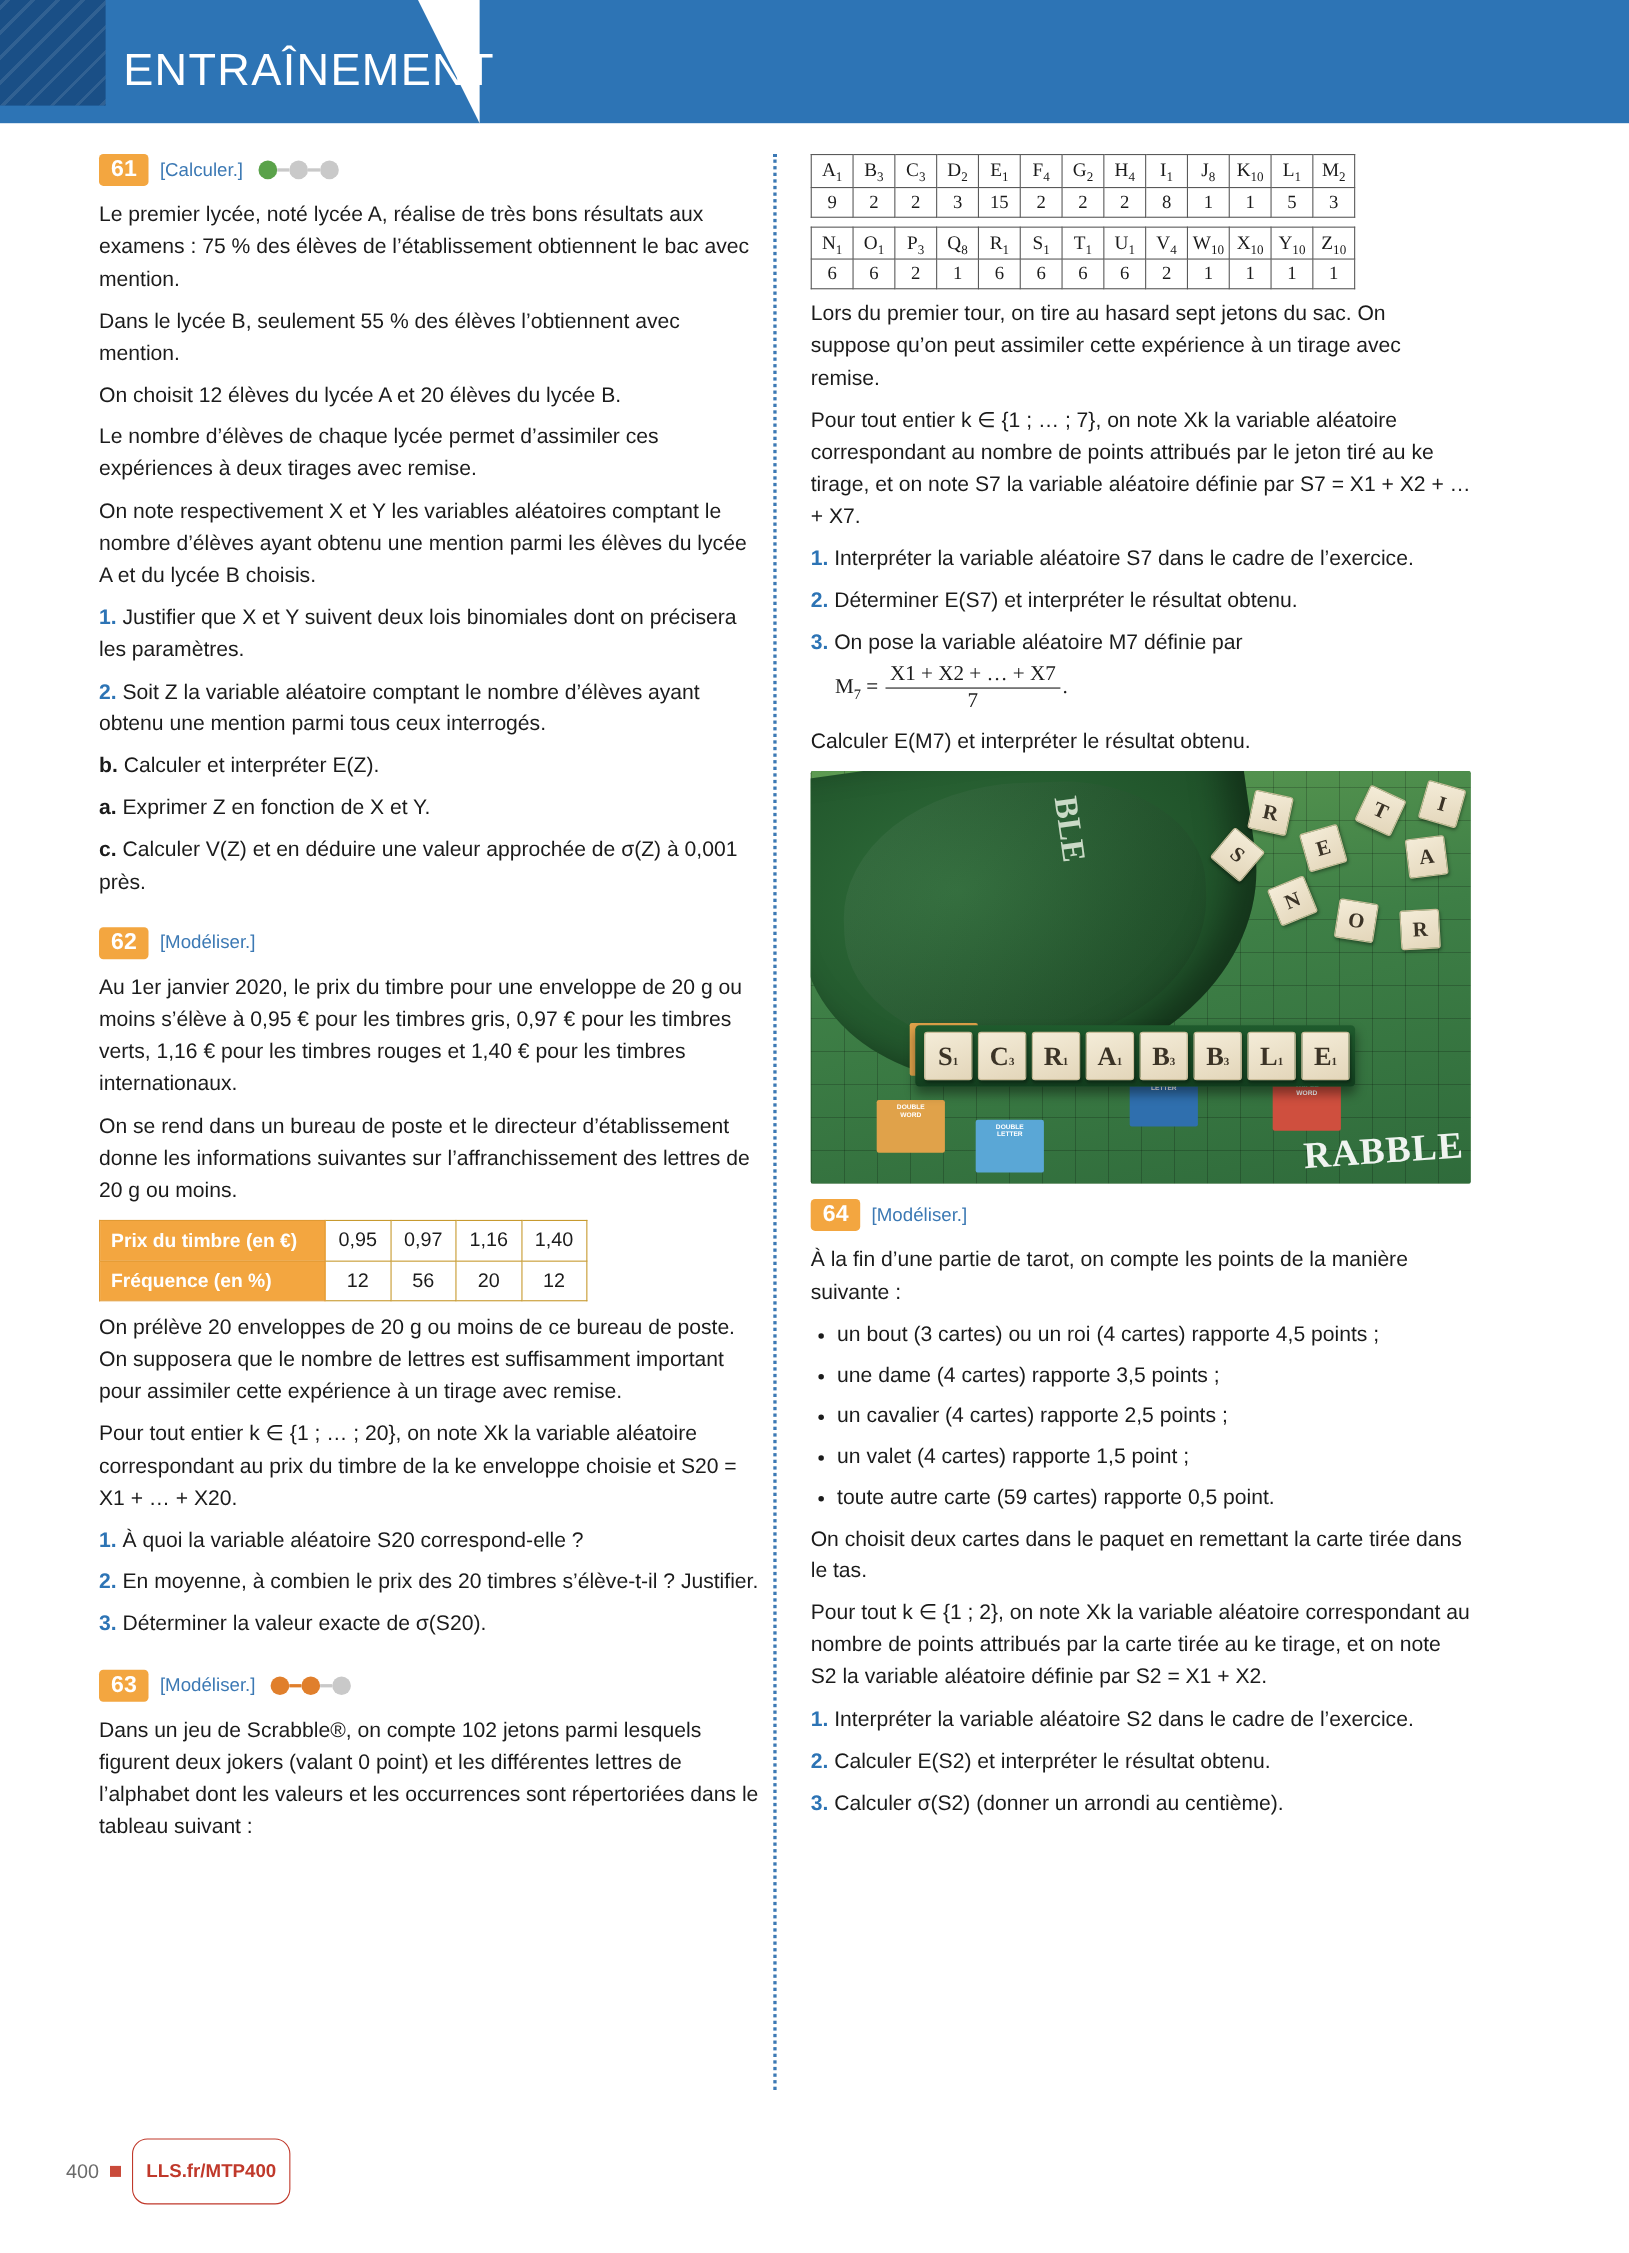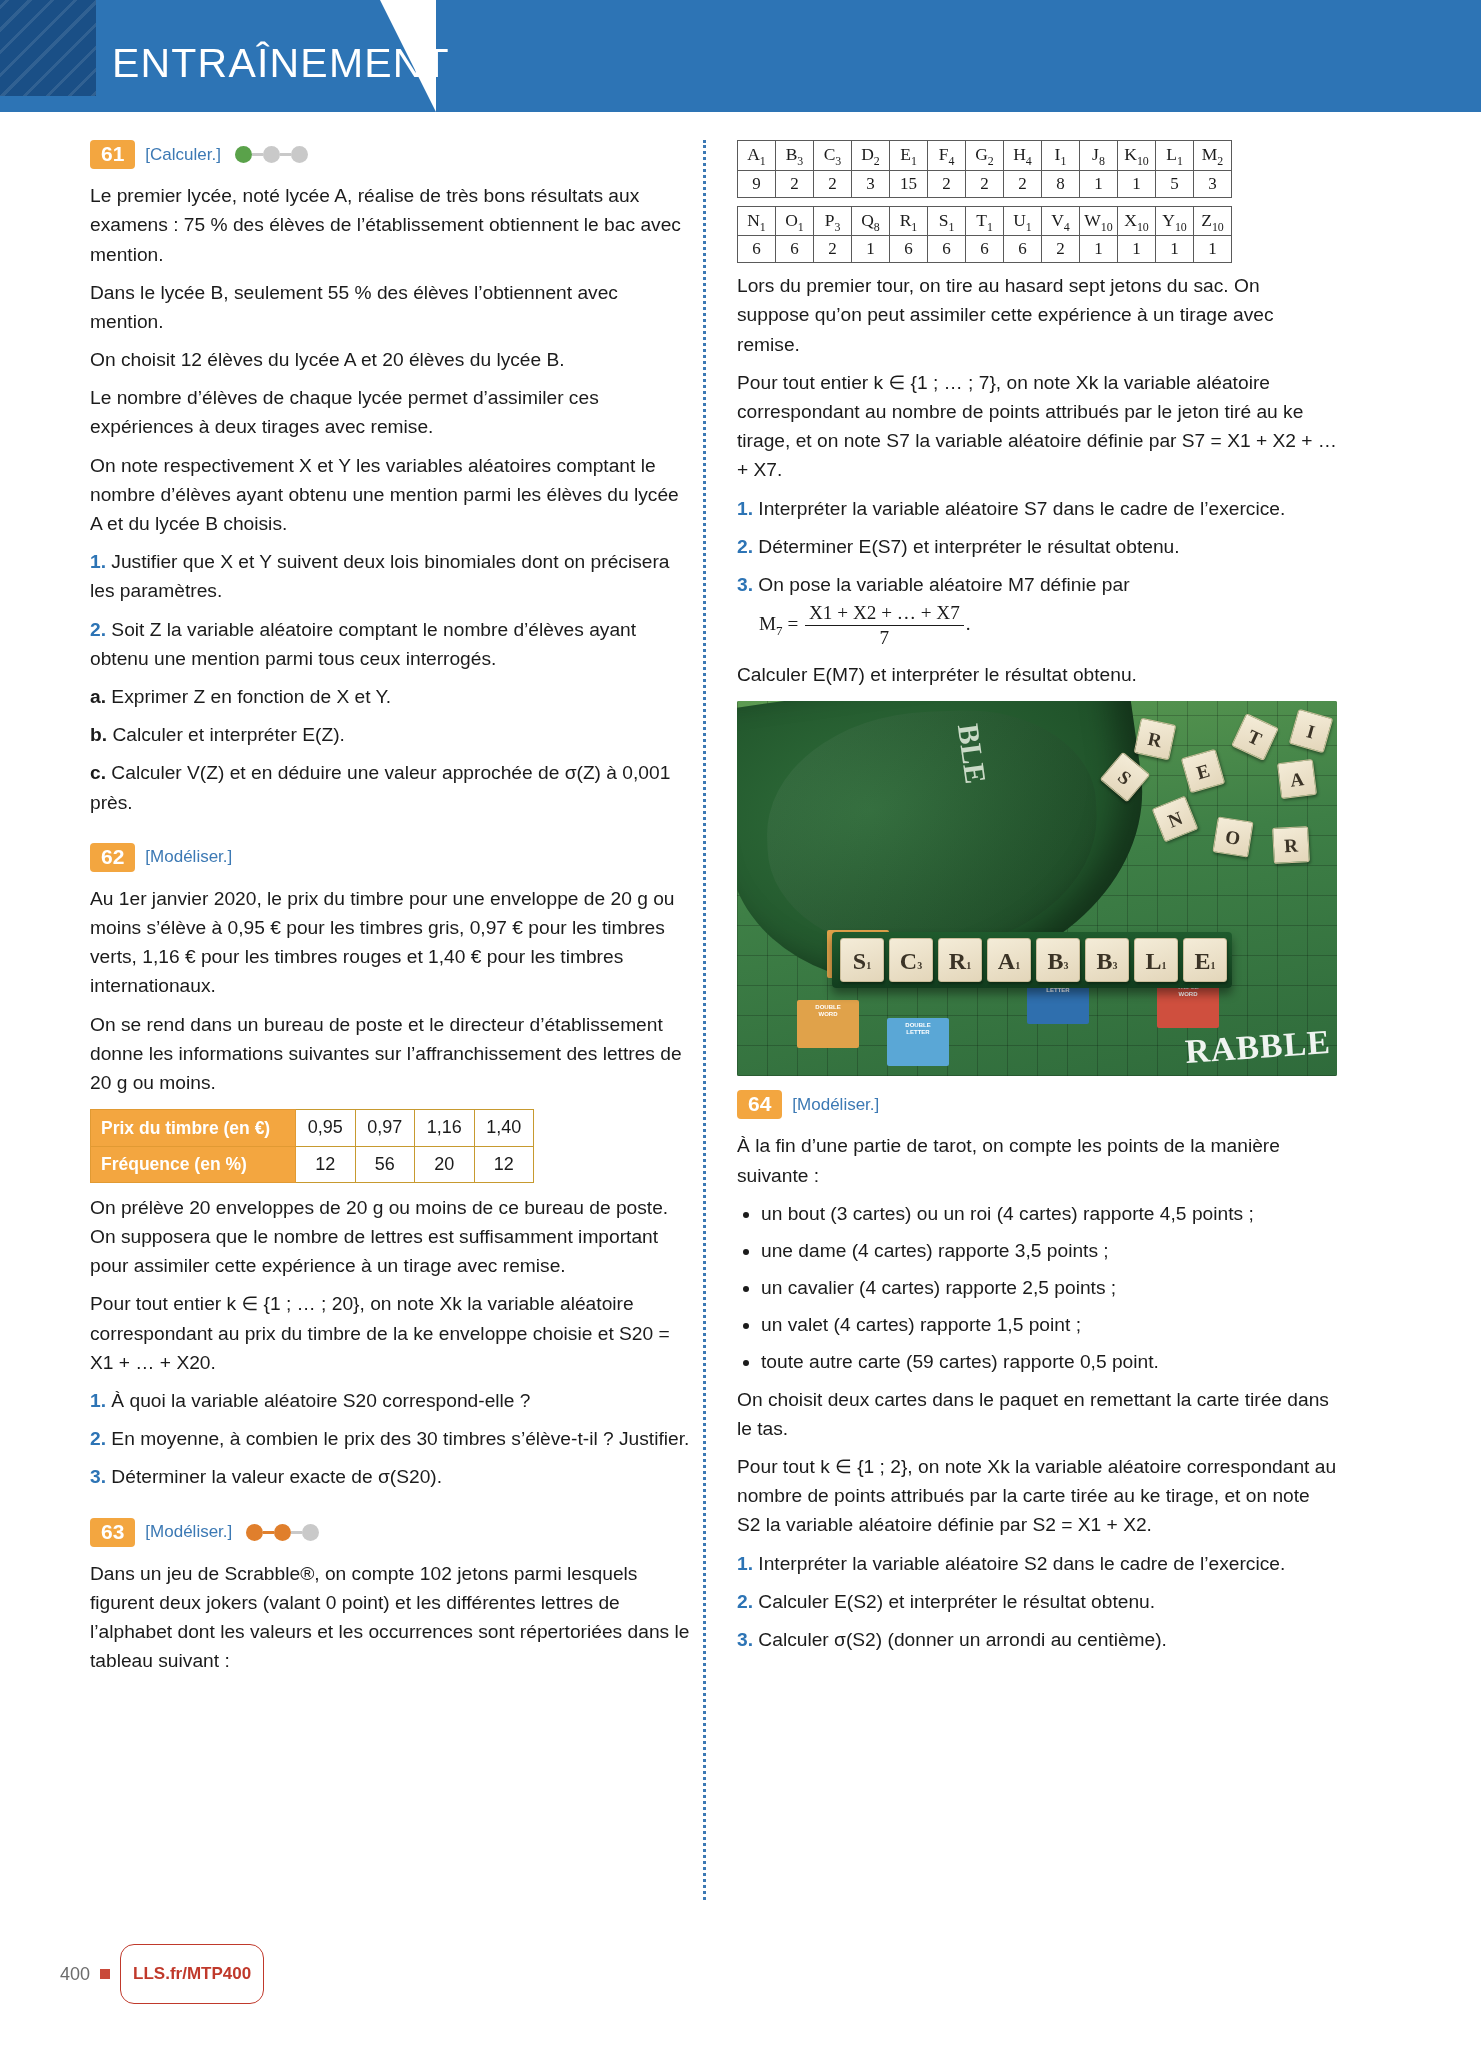--- a/index.html
+++ b/index.html
@@ -260,22 +260,22 @@
   </div>
 
   <p>Le premier lycée, noté lycée A, réalise de très bons résultats aux examens : 75 % des élèves de l’établissement obtiennent le bac avec mention.</p>
   <p>Dans le lycée B, seulement 55 % des élèves l’obtiennent avec mention.</p>
   <p>On choisit 12 élèves du lycée A et 20 élèves du lycée B.</p>
   <p>Le nombre d’élèves de chaque lycée permet d’assimiler ces expériences à deux tirages avec remise.</p>
   <p>On note respectivement X et Y les variables aléatoires comptant le nombre d’élèves ayant obtenu une mention parmi les élèves du lycée A et du lycée B choisis.</p>
 
   <p><span class="qn">1.</span> <span>Justifier que X et Y suivent deux lois binomiales dont on précisera les paramètres.</span></p>
   <p><span class="qn">2.</span> <span>Soit Z la variable aléatoire comptant le nombre d’élèves ayant obtenu une mention parmi tous ceux interrogés.</span></p>
+  <p><span class="ql">b.</span> <span>Calculer et interpréter E(Z).</span></p>
   <p><span class="ql">a.</span> <span>Exprimer Z en fonction de X et Y.</span></p>
-  <p><span class="ql">b.</span> <span>Calculer et interpréter E(Z).</span></p>
   <p><span class="ql">c.</span> <span>Calculer V(Z) et en déduire une valeur approchée de σ(Z) à 0,001 près.</span></p>
 
   <div class="exo">
     <span class="exo-num">62</span>
     <span class="exo-tag">[Modéliser.]</span>
   </div>
 
   <p>Au 1er janvier 2020, le prix du timbre pour une enveloppe de 20 g ou moins s’élève à 0,95 € pour les timbres gris, 0,97 € pour les timbres verts, 1,16 € pour les timbres rouges et 1,40 € pour les timbres internationaux.</p>
   <p>On se rend dans un bureau de poste et le directeur d’établissement donne les informations suivantes sur l’affranchissement des lettres de 20 g ou moins.</p>
 
@@ -295,21 +295,21 @@
       <td>20</td>
       <td>12</td>
     </tr>
   </tbody>
     </table>
 
   <p>On prélève 20 enveloppes de 20 g ou moins de ce bureau de poste. On supposera que le nombre de lettres est suffisamment important pour assimiler cette expérience à un tirage avec remise.</p>
   <p>Pour tout entier k ∈ {1 ; … ; 20}, on note Xk la variable aléatoire correspondant au prix du timbre de la ke enveloppe choisie et S20 = X1 + … + X20.</p>
 
   <p><span class="qn">1.</span> <span>À quoi la variable aléatoire S20 correspond-elle ?</span></p>
-  <p><span class="qn">2.</span> <span>En moyenne, à combien le prix des 30 timbres s’élève-t-il ? Justifier.</span></p>
+  <p><span class="qn">2.</span> <span>En moyenne, à combien le prix des 20 timbres s’élève-t-il ? Justifier.</span></p>
   <p><span class="qn">3.</span> <span>Déterminer la valeur exacte de σ(S20).</span></p>
 
   <div class="exo">
     <span class="exo-num">63</span>
     <span class="exo-tag">[Modéliser.]</span>
     <span class="dots">
       <span class="dot" style="background:#e07f2c;"></span>
       <span class="dot-line" style="background:#e07f2c;"></span>
       <span class="dot" style="background:#e07f2c;"></span>
       <span class="dot-line" style="background:#c9c9c9;"></span>

